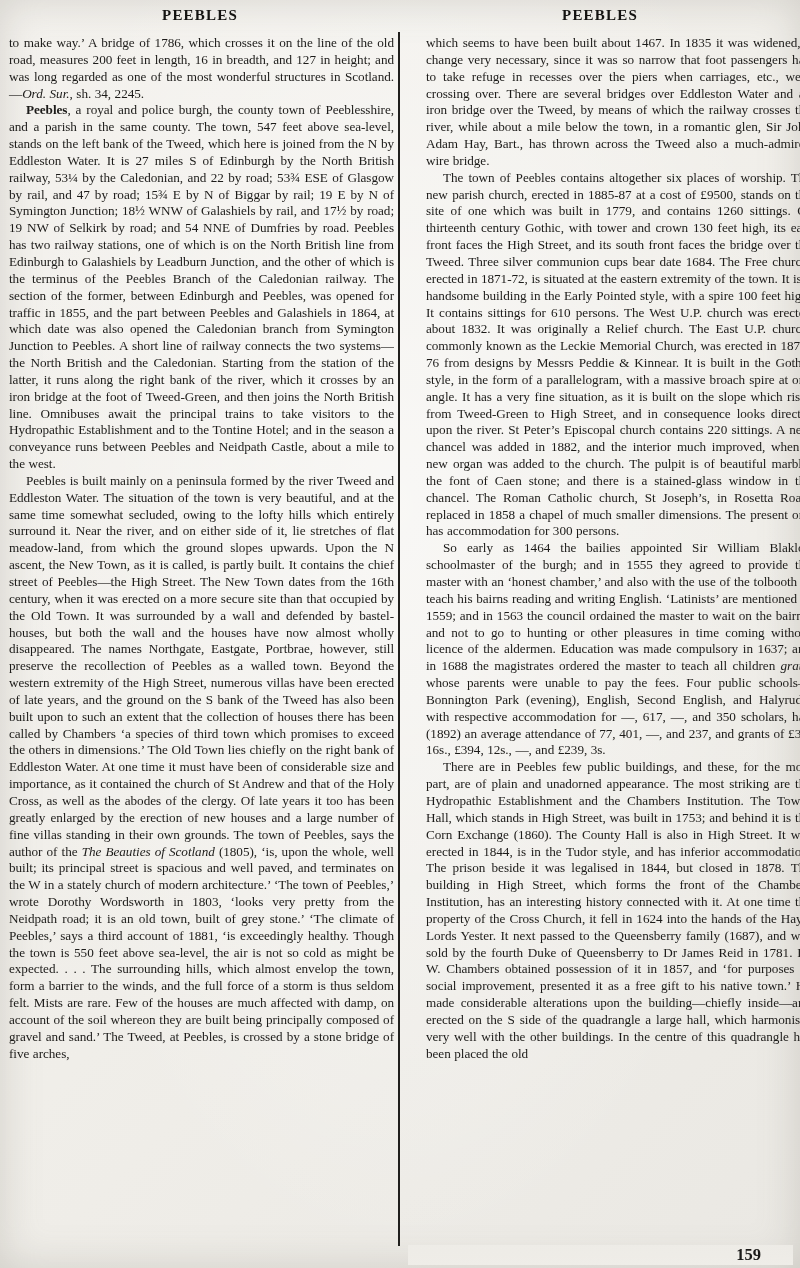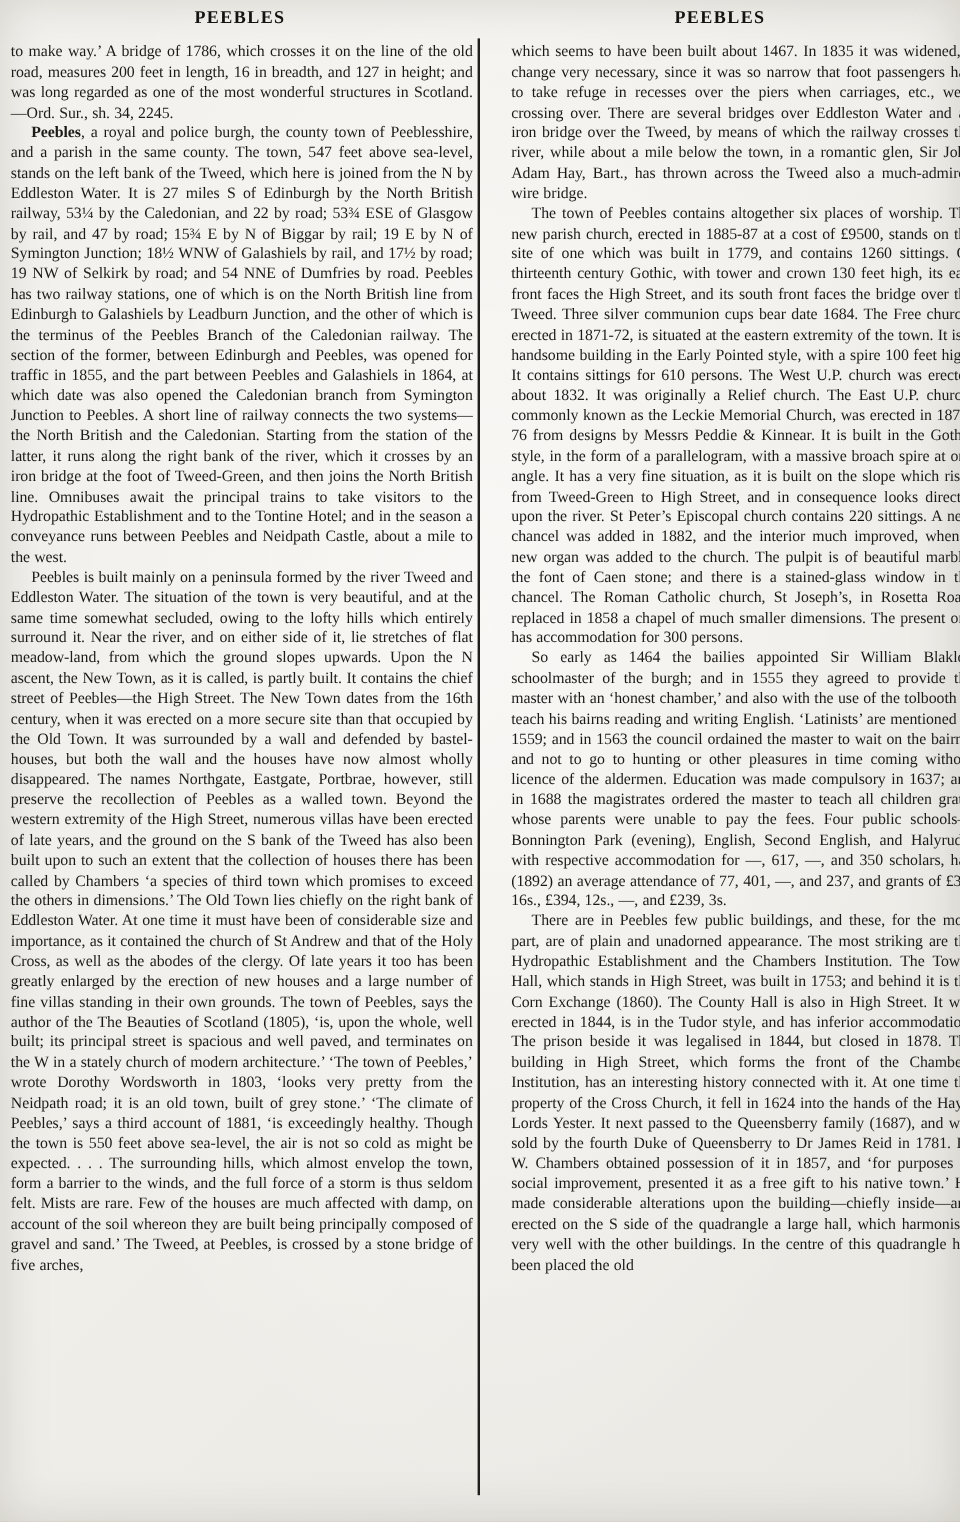--- a/index.html
+++ b/index.html
@@ -35,21 +35,21 @@
     line-height:16.85px;
     letter-spacing:-0.05px;
     word-spacing:0.3px;
     color:#1c1b19;
     hyphens:auto; -webkit-hyphens:auto;
   }
   .column.left  { left:9px; }
   .column.right { left:426px; }
   .para { margin:0; }
   .para.indent { text-indent:17px; }
-  .it { }
+  .it { font-style:italic; }
   .bd { font-weight:700; }
   .col-divider {
     position:absolute;
     left:398px; top:32px;
     width:2px; height:1214px;
     background:#201f1d;
   }
   .page-number {
     position:absolute;
     left:408px; bottom:3px;
@@ -80,14 +80,15 @@
       <p class="para indent"><span>Peebles is built mainly on a peninsula formed by the river Tweed and Eddleston Water.  The situation of the town is very beautiful, and at the same time somewhat secluded, owing to the lofty hills which entirely surround it.  Near the river, and on either side of it, lie stretches of flat meadow-land, from which the ground slopes upwards.  Upon the N ascent, the New Town, as it is called, is partly built.  It contains the chief street of Peebles—the High Street.  The New Town dates from the 16th century, when it was erected on a more secure site than that occupied by the Old Town.  It was surrounded by a wall and defended by bastel-houses, but both the wall and the houses have now almost wholly disappeared.  The names Northgate, Eastgate, Portbrae, however, still preserve the recollection of Peebles as a walled town.  Beyond the western extremity of the High Street, numerous villas have been erected of late years, and the ground on the S bank of the Tweed has also been built upon to such an extent that the collection of houses there has been called by Chambers ‘a species of third town which promises to exceed the others in dimensions.’  The Old Town lies chiefly on the right bank of Eddleston Water.  At one time it must have been of considerable size and importance, as it contained the church of St Andrew and that of the Holy Cross, as well as the abodes of the clergy.  Of late years it too has been greatly enlarged by the erection of new houses and a large number of fine villas standing in their own grounds.  The town of Peebles, says the author of the </span><span class="it">The Beauties of Scotland</span><span> (1805), ‘is, upon the whole, well built; its principal street is spacious and well paved, and terminates on the W in a stately church of modern architecture.’  ‘The town of Peebles,’ wrote Dorothy Wordsworth in 1803, ‘looks very pretty from the Neidpath road; it is an old town, built of grey stone.’  ‘The climate of Peebles,’ says a third account of 1881, ‘is exceedingly healthy.  Though the town is 550 feet above sea-level, the air is not so cold as might be expected.  .  .  .  The surrounding hills, which almost envelop the town, form a barrier to the winds, and the full force of a storm is thus seldom felt.  Mists are rare.  Few of the houses are much affected with damp, on account of the soil whereon they are built being principally composed of gravel and sand.’  The Tweed, at Peebles, is crossed by a stone bridge of five arches,</span></p>
     </div>
 
   <div class="column right">
       <p class="para"><span>which seems to have been built about 1467.  In 1835 it was widened, a change very necessary, since it was so narrow that foot passengers had to take refuge in recesses over the piers when carriages, etc., were crossing over.  There are several bridges over Eddleston Water and an iron bridge over the Tweed, by means of which the railway crosses the river, while about a mile below the town, in a romantic glen, Sir John Adam Hay, Bart., has thrown across the Tweed also a much-admired wire bridge.</span></p>
       <p class="para indent"><span>The town of Peebles contains altogether six places of worship.  The new parish church, erected in 1885-87 at a cost of £9500, stands on the site of one which was built in 1779, and contains 1260 sittings.  Of thirteenth century Gothic, with tower and crown 130 feet high, its east front faces the High Street, and its south front faces the bridge over the Tweed.  Three silver communion cups bear date 1684.  The Free church, erected in 1871-72, is situated at the eastern extremity of the town.  It is a handsome building in the Early Pointed style, with a spire 100 feet high.  It contains sittings for 610 persons.  The West U.P. church was erected about 1832.  It was originally a Relief church.  The East U.P. church, commonly known as the Leckie Memorial Church, was erected in 1875-76 from designs by Messrs Peddie &amp; Kinnear.  It is built in the Gothic style, in the form of a parallelogram, with a massive broach spire at one angle.  It has a very fine situation, as it is built on the slope which rises from Tweed-Green to High Street, and in consequence looks directly upon the river.  St Peter’s Episcopal church contains 220 sittings.  A new chancel was added in 1882, and the interior much improved, when a new organ was added to the church.  The pulpit is of beautiful marble, the font of Caen stone; and there is a stained-glass window in the chancel.  The Roman Catholic church, St Joseph’s, in Rosetta Road, replaced in 1858 a chapel of much smaller dimensions.  The present one has accommodation for 300 persons.</span></p>
       <p class="para indent"><span>So early as 1464 the bailies appointed Sir William Blaklok schoolmaster of the burgh; and in 1555 they agreed to provide the master with an ‘honest chamber,’ and also with the use of the tolbooth to teach his bairns reading and writing English.  ‘Latinists’ are mentioned in 1559; and in 1563 the council ordained the master to wait on the bairns, and not to go to hunting or other pleasures in time coming without licence of the aldermen.  Education was made compulsory in 1637; and in 1688 the magistrates ordered the master to teach all children </span><span class="it">gratis</span><span> whose parents were unable to pay the fees.  Four public schools—Bonnington Park (evening), English, Second English, and Halyrude, with respective accommodation for —, 617, —, and 350 scholars, had (1892) an average attendance of 77, 401, —, and 237, and grants of £36, 16s., £394, 12s., —, and £239, 3s.</span></p>
       <p class="para indent"><span>There are in Peebles few public buildings, and these, for the most part, are of plain and unadorned appearance.  The most striking are the Hydropathic Establishment and the Chambers Institution.  The Town-Hall, which stands in High Street, was built in 1753; and behind it is the Corn Exchange (1860).  The County Hall is also in High Street.  It was erected in 1844, is in the Tudor style, and has inferior accommodation.  The prison beside it was legalised in 1844, but closed in 1878.  The building in High Street, which forms the front of the Chambers Institution, has an interesting history connected with it.  At one time the property of the Cross Church, it fell in 1624 into the hands of the Hays, Lords Yester.  It next passed to the Queensberry family (1687), and was sold by the fourth Duke of Queensberry to Dr James Reid in 1781.  Dr W. Chambers obtained possession of it in 1857, and ‘for purposes of social improvement, presented it as a free gift to his native town.’  He made considerable alterations upon the building—chiefly inside—and erected on the S side of the quadrangle a large hall, which harmonises very well with the other buildings.  In the centre of this quadrangle has been placed the old</span></p>
     </div>
 
+  <div class="page-number">159</div>
 
 </div>
 
 </body></html>

